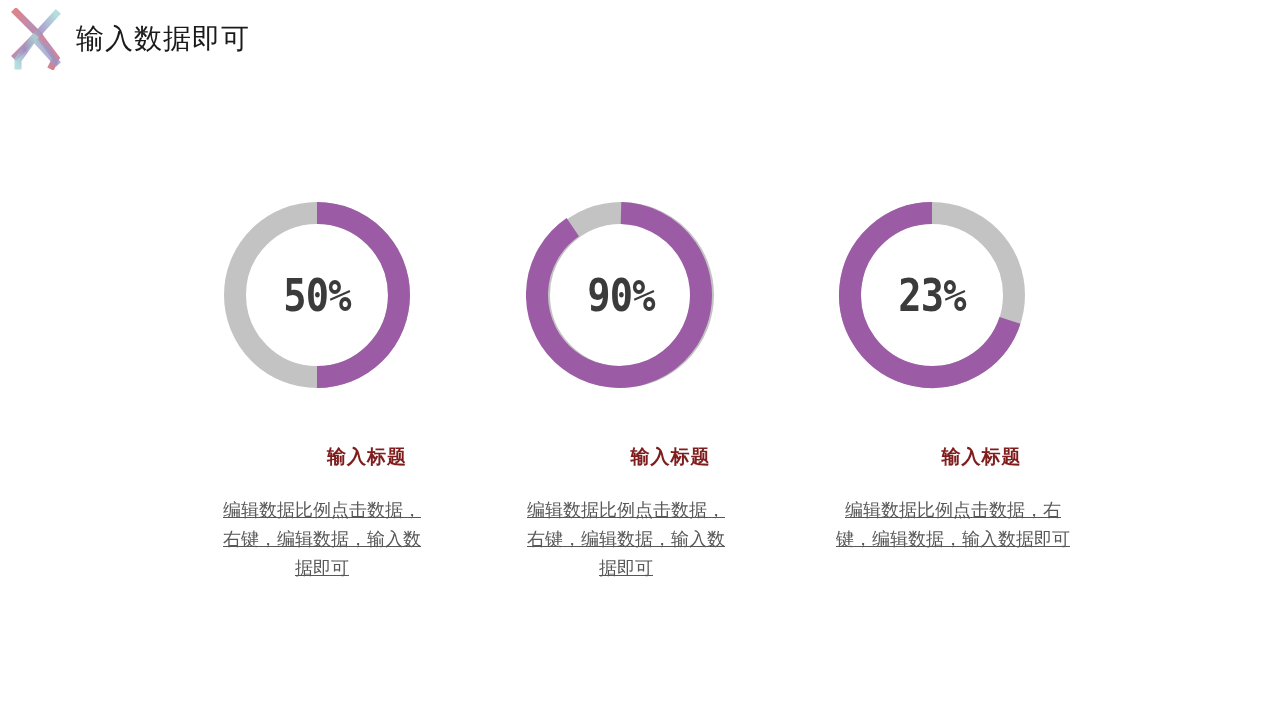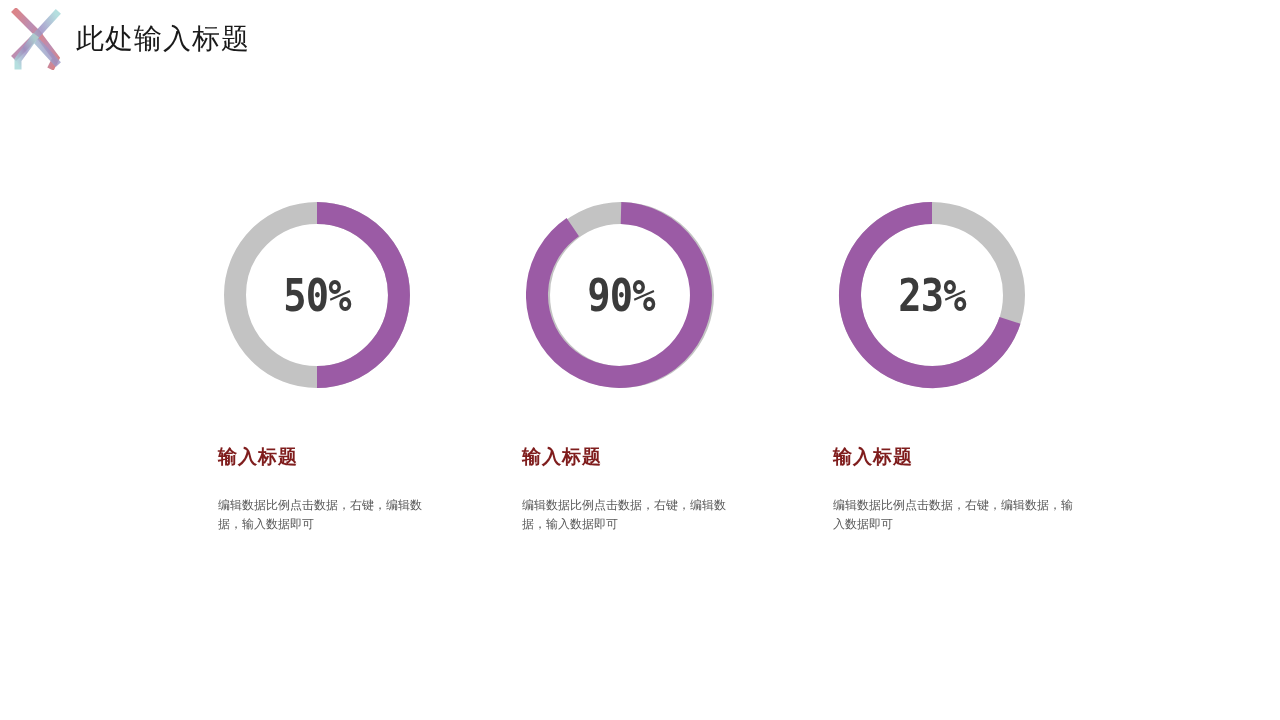--- a/index.html
+++ b/index.html
@@ -49,20 +49,21 @@
   .columns {
     position: absolute;
     top: 200px;
     left: 0;
     width: 1280px;
     display: flex;
   }
   .col {
     width: 303px;
     position: relative;
+    text-align: center;
   }
   .col-1 { margin-left: 213px; }
   .col-2 { margin-left: 0px; }
   .col-3 { margin-left: 8px; }
 
   .donut-wrap {
     width: 205px;
     height: 230px;
     position: relative;
   }
@@ -99,24 +100,25 @@
     font-weight: bold;
     color: #7f1d1d;
     letter-spacing: 1px;
   }
   .col-1 .sub-title { margin-left: 5px; }
   .col-2 .sub-title { margin-left: 6px; }
   .col-3 .sub-title { margin-left: 6px; }
 
   .body-text {
     margin-top: 26px;
-    font-size: 12px;
+    font-size: 18px;
     line-height: 1.62;
     color: #575757;
     width: 208px;
+    text-decoration: underline;
   }
   .col-1 .body-text { margin-left: 5px; }
   .col-2 .body-text { margin-left: 6px; }
   .col-3 .body-text { margin-left: 6px; width: 240px; }
 </style>
 </head>
 <body>
 
 <div class="header">
 
@@ -138,21 +140,21 @@
         <path d="M8 4 L30 26 L8 48" fill="none" stroke="url(#gPink)" stroke-width="7" stroke-linecap="square"></path>
         <path d="M30 26 L48 50 L44 58" fill="none" stroke="url(#gPink)" stroke-width="7" stroke-linecap="square"></path>
       </g>
       <g opacity="0.82">
         <path d="M48 6 L26 30 L48 54" fill="none" stroke="url(#gTeal)" stroke-width="7" stroke-linecap="square"></path>
         <path d="M26 30 L10 52 L10 58" fill="none" stroke="url(#gTeal)" stroke-width="7" stroke-linecap="square"></path>
       </g>
     </svg>
   </div>
 
-  <div class="page-title">此处输入标题</div>
+  <div class="page-title">输入数据即可</div>
 </div>
 
 <div class="columns">
 
   <div class="col col-1">
     <div class="donut-wrap">
       <svg class="donut-svg" width="190" height="190" viewBox="0 0 190 190">
         <circle cx="95" cy="95" r="82" fill="none" stroke="#C3C3C3" stroke-width="22"></circle>
         <path d="M 95 13 A 82 82 0 0 1 95 177" fill="none" stroke="#9B5BA5" stroke-width="22"></path>
       </svg>

